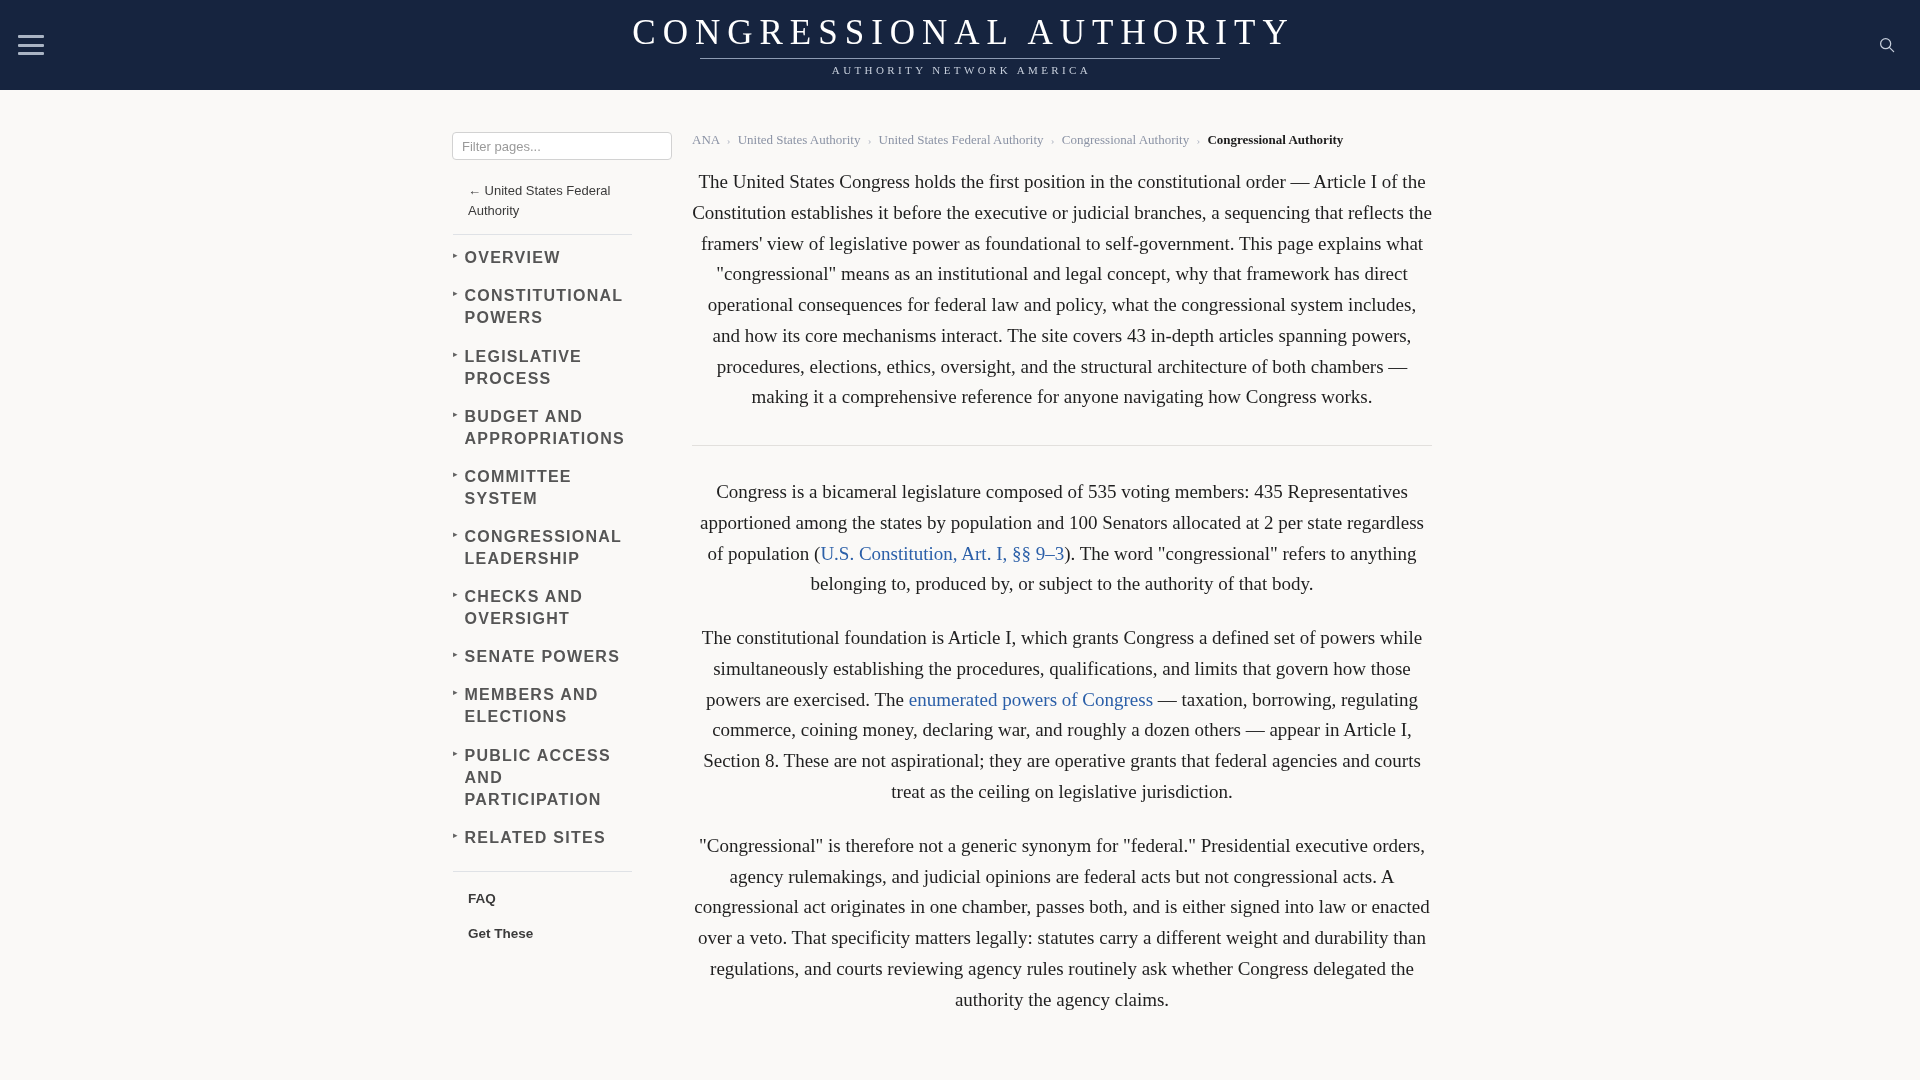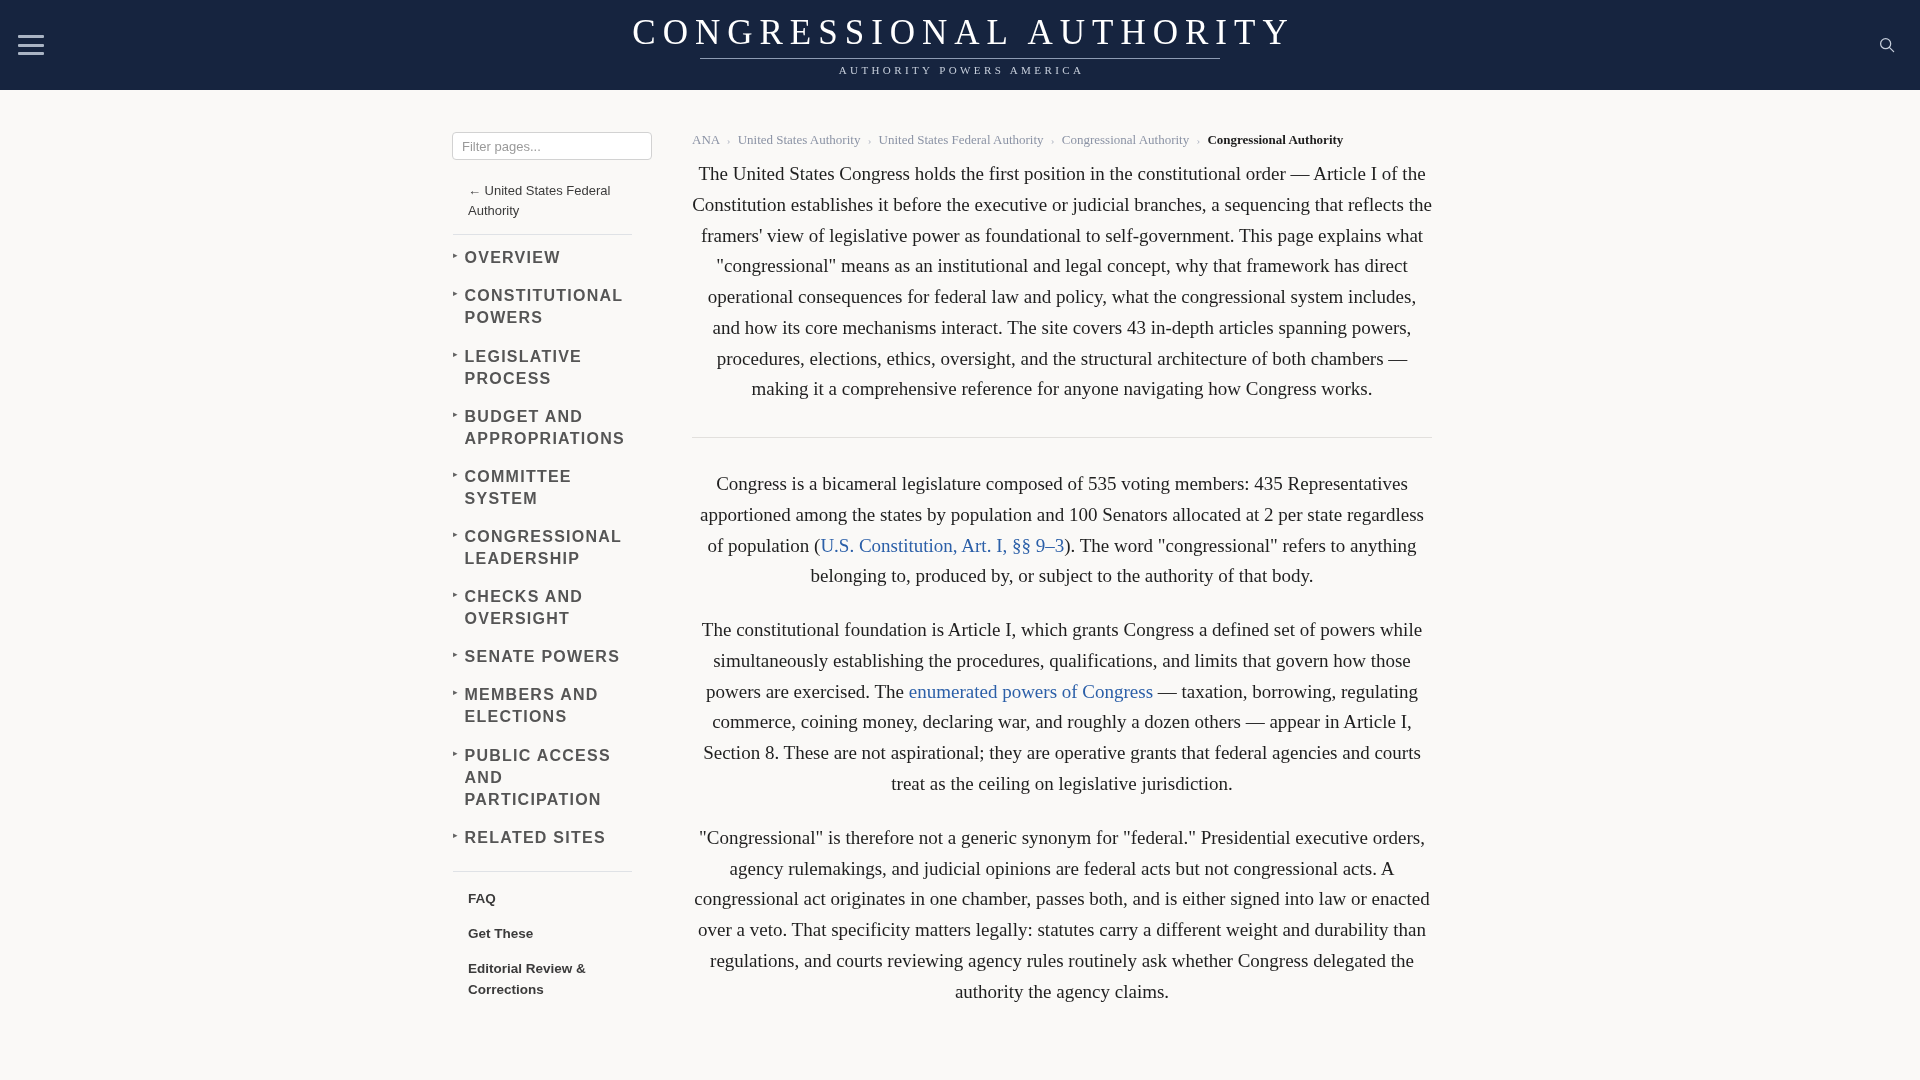--- a/index.html
+++ b/index.html
@@ -100,21 +100,21 @@
   }
   .spacer-left { width: 452px; flex: 0 0 452px; }
 
   
   .sidebar {
     width: 220px;
     flex: 0 0 220px;
     padding-right: 10px;
   }
   .filter-input {
-    width: 200px;
+    width: 220px;
     height: 28px;
     border: 1px solid #d2d2d2;
     border-radius: 4px;
     background: #ffffff;
     padding: 12px 9px;
     font-family: "Liberation Sans", sans-serif;
     font-size: 13px;
     color: #333;
     outline: none;
   }
@@ -185,21 +185,21 @@
   
   .main {
     width: 740px;
     flex: 0 0 740px;
     margin-left: 20px;
   }
   .breadcrumb {
     font-family: "Liberation Serif", "DejaVu Serif", serif;
     font-size: 13px;
     color: #8b93a5;
-    margin-bottom: 11px;
+    margin-bottom: 19px;
     white-space: nowrap;
   }
   .breadcrumb a {
     color: #8b93a5;
     text-decoration: none;
     cursor: pointer;
   }
   .breadcrumb .sep { color: #b4bac6; padding: 0 4px; font-size: 11px; }
   .breadcrumb .current { color: #1d1d1d; font-weight: 600; }
 
@@ -235,21 +235,21 @@
 <header class="site-header">
   <button class="hamburger">
     <span></span>
     <span></span>
     <span></span>
   </button>
 
   <div class="brand">
     <span class="brand-title">CONGRESSIONAL AUTHORITY</span>
     <div class="brand-rule"></div>
-    <span class="brand-sub">AUTHORITY POWERS AMERICA</span>
+    <span class="brand-sub">AUTHORITY NETWORK AMERICA</span>
   </div>
 
   <button class="search-btn">
     <svg width="20" height="20" viewBox="0 0 20 20" fill="none" aria-hidden="true">
       <circle cx="8.5" cy="8.5" r="5.6" stroke="#c6cedb" stroke-width="1.4"></circle>
       <line x1="12.6" y1="12.6" x2="17.4" y2="17.4" stroke="#c6cedb" stroke-width="1.4" stroke-linecap="round"></line>
     </svg>
   </button>
 </header>
 
@@ -308,21 +308,20 @@
         <span class="caret">▸</span>
         <span class="nav-label">RELATED SITES</span>
       </div>
     </nav>
 
     <div class="side-divider2"></div>
 
     <div class="util-list">
       <div class="util-item">FAQ</div>
       <div class="util-item">Get These</div>
-      <div class="util-item">Editorial Review &amp; Corrections</div>
     </div>
   </aside>
 
   <main class="main">
 
     <div class="breadcrumb">
       <a>ANA</a>
       <span class="sep">›</span>
       <a>United States Authority</a>
       <span class="sep">›</span>

